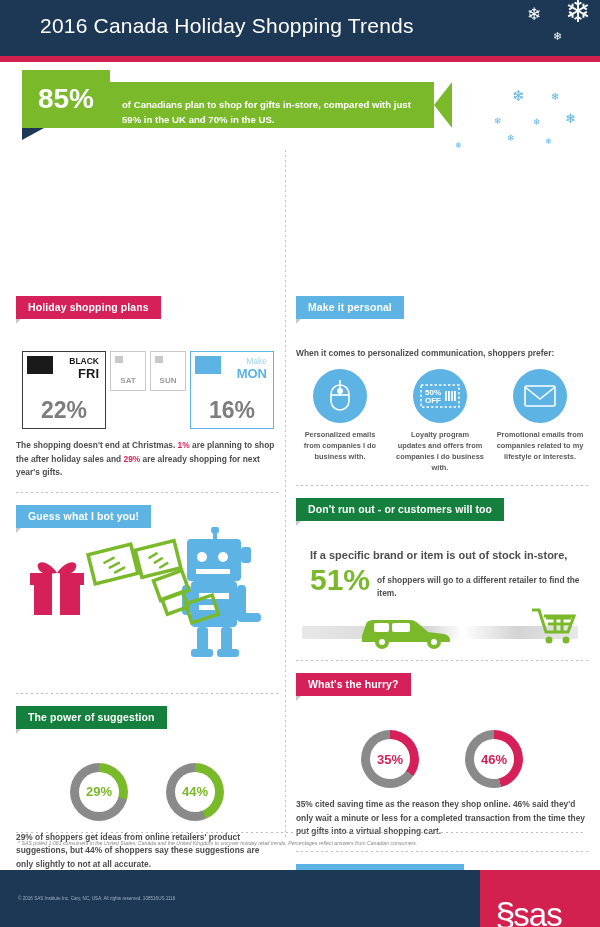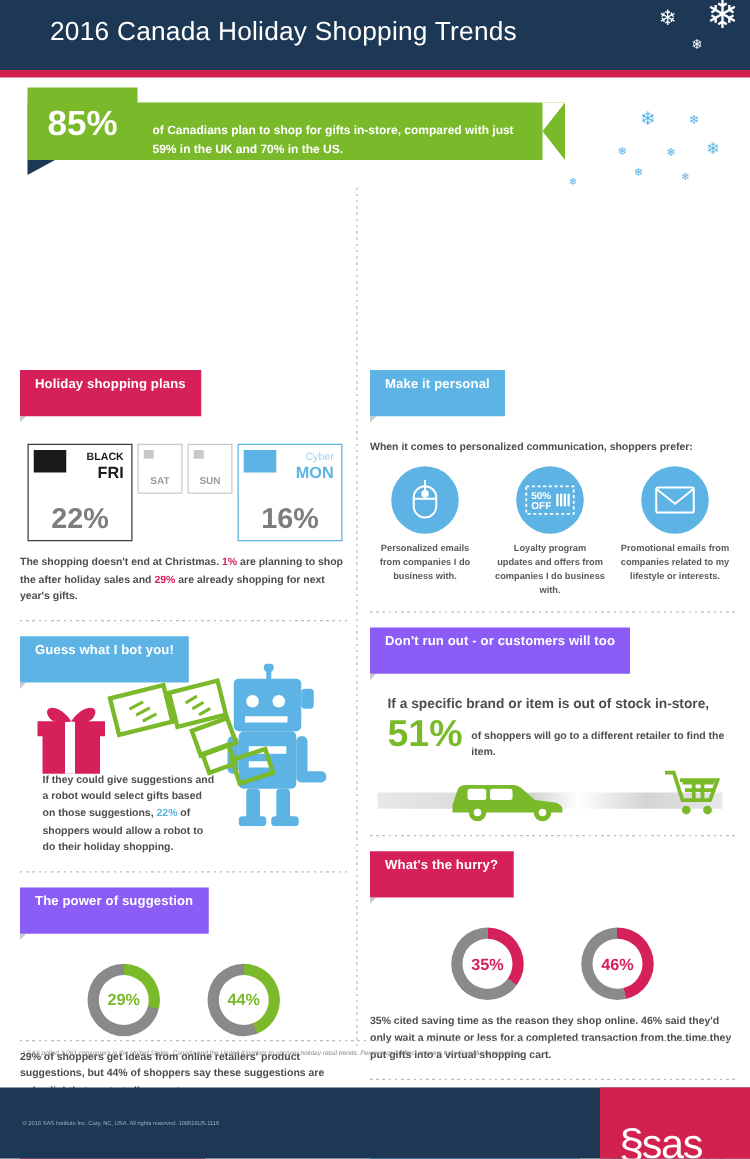--- a/index.html
+++ b/index.html
@@ -64,27 +64,27 @@
   .col-left  { position: absolute; left: 16px;  top: 0; width: 262px; }
   .col-right { position: absolute; left: 296px; top: 0; width: 292px; }
   .vdivide {
     position: absolute; left: 285px; top: 150px; width: 1px; height: 690px;
     background: repeating-linear-gradient(to bottom,#bdbdbd 0,#bdbdbd 2px,transparent 2px,transparent 5px);
   }
 
   
   .tag {
     display: inline-block; position: relative;
-    padding: 5px 12px 20px 12px; color: #fff;
+    padding: 5px 12px 6px 12px; color: #fff;
     font-size: 10.5px; font-weight: bold; letter-spacing: .1px;
-    margin-bottom: 18px;
+    margin-bottom: 28px;
   }
   .tag.pink  { background: #d6205a; }
   .tag.blue  { background: #5cb3e4; }
-  .tag.green { background: #8b5cf6; }
+  .tag.green { background: #15803d; }
   .tag::after {
     content: ""; position: absolute; left: 0; bottom: -5px;
     width: 0; height: 0;
     border-left: 5px solid #9aa0a6;
     border-bottom: 5px solid transparent;
     opacity: .55;
   }
   .tag.two-line { line-height: 1.35; }
 
   .sec { margin-bottom: 6px; position: relative; }
@@ -214,21 +214,21 @@
           <div class="cal-day cal-mid">
             <div class="cal-chip"></div>
             <div class="cal-mid-lbl">SAT</div>
           </div>
           <div class="cal-day cal-mid">
             <div class="cal-chip"></div>
             <div class="cal-mid-lbl">SUN</div>
           </div>
           <div class="cal-day cal-mon">
             <div class="cal-chip"></div>
-            <div class="cal-lbl-top">Cyber</div>
+            <div class="cal-lbl-top">Make</div>
             <div class="cal-lbl-big">MON</div>
             <div class="cal-pct">16%</div>
           </div>
         </div>
         <div class="body-text">
           <span>The shopping doesn't end at Christmas. </span><span class="pink">1%</span><span> are planning to shop the after holiday sales and </span><span class="pink">29%</span><span> are already shopping for next year's gifts.</span>
         </div>
       </div>
 
       <div class="hdash"></div>
@@ -267,23 +267,20 @@
             <rect x="122" y="18" width="40" height="28" transform="rotate(-14 142 32)"></rect>
             <rect x="140" y="48" width="30" height="21" transform="rotate(-20 155 58)"></rect>
             <rect x="148" y="68" width="22" height="16" transform="rotate(-20 159 76)"></rect>
             <rect x="172" y="72" width="28" height="20" transform="rotate(-18 186 82)"></rect>
           </g>
           <g stroke="#7ab929" stroke-width="2.5" fill="none">
             <path d="M88 34 l 12 -3 M92 40 l 12 -3 M96 46 l 12 -3" transform="rotate(-14 97 37)"></path>
             <path d="M133 29 l 10 -3 M137 35 l 10 -3 M141 41 l 10 -3" transform="rotate(-14 142 32)"></path>
           </g>
         </svg>
-        <div class="body-text" style="position:absolute;left:18px;top:108px;width:140px;">
-          <span>If they could give suggestions and a robot would select gifts based on those suggestions, </span><span class="blue">22%</span><span> of shoppers would allow a robot to do their holiday shopping.</span>
-        </div>
       </div>
 
       <div class="hdash"></div>
 
       <div class="sec">
         <div class="tag green">The power of suggestion</div>
         <div class="donut-row">
           <div class="donut green" id="d-sug-0" style="background: conic-gradient(rgb(122, 185, 41) 0deg, rgb(122, 185, 41) 104.4deg, rgb(138, 138, 138) 104.4deg, rgb(138, 138, 138) 360deg);">
             <div class="hole">29%</div>
           </div>

